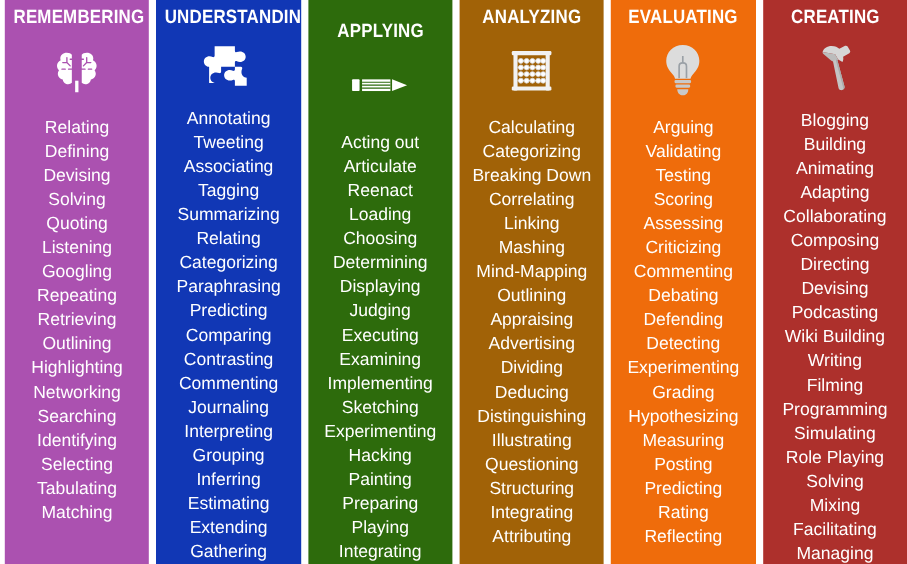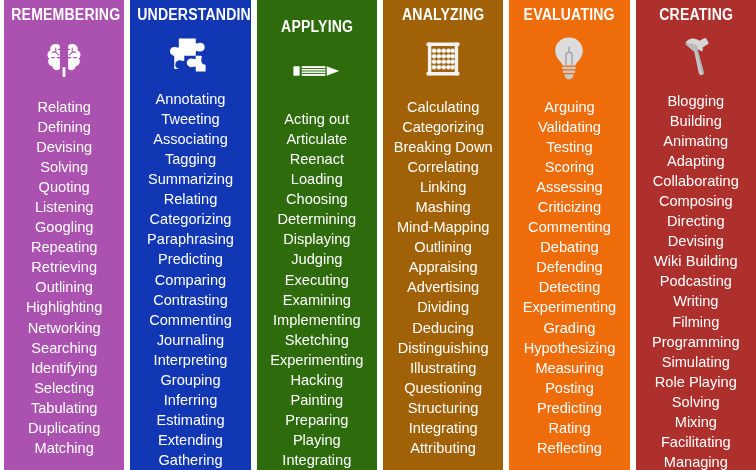--- a/index.html
+++ b/index.html
@@ -103,21 +103,20 @@
         <div class="word">Googling</div>
         <div class="word">Repeating</div>
         <div class="word">Retrieving</div>
         <div class="word">Outlining</div>
         <div class="word">Highlighting</div>
         <div class="word">Networking</div>
         <div class="word">Searching</div>
         <div class="word">Identifying</div>
         <div class="word">Selecting</div>
         <div class="word">Tabulating</div>
-        <div class="word">Duplicating</div>
         <div class="word">Matching</div>
       </div>
     </div>
     <div class="column" style="background: rgb(17, 55, 181);">
       <div class="col-header">UNDERSTANDING</div>
       <div class="icon-wrap">
         <svg width="46" height="42" viewBox="0 0 64 58" aria-hidden="true">
           <path fill="#ffffff" d="M24 6h16v5.5c0 1.2 1.2 1.9 2.3 1.4 1.1-.5 2.3-.8 3.6-.8 3.9 0 6.6 2.7 6.6 6.1 0 3.4-2.7 6.1-6.6 6.1-1.3 0-2.5-.3-3.6-.8-1.1-.5-2.3.2-2.3 1.4V30H47c1.2 0 1.9 1.2 1.4 2.3-.5 1.1-.8 2.3-.8 3.6 0 3.9 2.7 6.6 6.1 6.6v9.5H40v-5.5c0-1.2-1.2-1.9-2.3-1.4-1.1.5-2.3.8-3.6.8-3.9 0-6.6-2.7-6.6-6.1 0-3.4 2.7-6.1 6.6-6.1 1.3 0 2.5.3 3.6.8 1.1.5 2.3-.2 2.3-1.4V30H24v5.8c0 1.2-1.2 1.9-2.3 1.4-1.1-.5-2.3-.8-3.6-.8-3.9 0-6.6 2.7-6.6 6.1 0 3.4 2.7 6.1 6.6 6.1h-8V30h-.5C6.8 30 4 27.3 4 23.9c0-3.4 2.7-6.1 6.6-6.1 1.3 0 2.5.3 3.6.8C15.3 19.1 16.5 18.4 16.5 17.2V6H24z"></path>
         </svg>
       </div>
@@ -287,22 +286,22 @@
       </div>
       <div class="word-list">
         <div class="word">Blogging</div>
         <div class="word">Building</div>
         <div class="word">Animating</div>
         <div class="word">Adapting</div>
         <div class="word">Collaborating</div>
         <div class="word">Composing</div>
         <div class="word">Directing</div>
         <div class="word">Devising</div>
+        <div class="word">Podcasting</div>
         <div class="word">Wiki Building</div>
-        <div class="word">Podcasting</div>
         <div class="word">Writing</div>
         <div class="word">Filming</div>
         <div class="word">Programming</div>
         <div class="word">Simulating</div>
         <div class="word">Role Playing</div>
         <div class="word">Solving</div>
         <div class="word">Mixing</div>
         <div class="word">Facilitating</div>
         <div class="word">Managing</div>
       </div>

